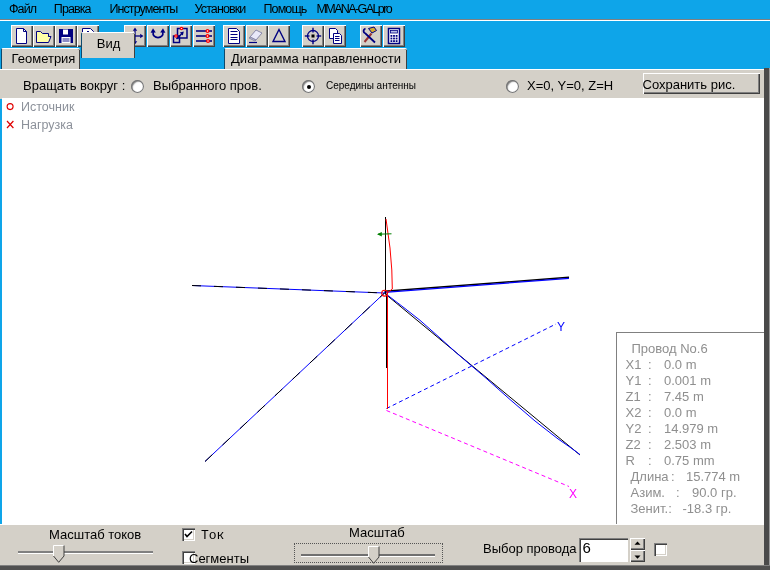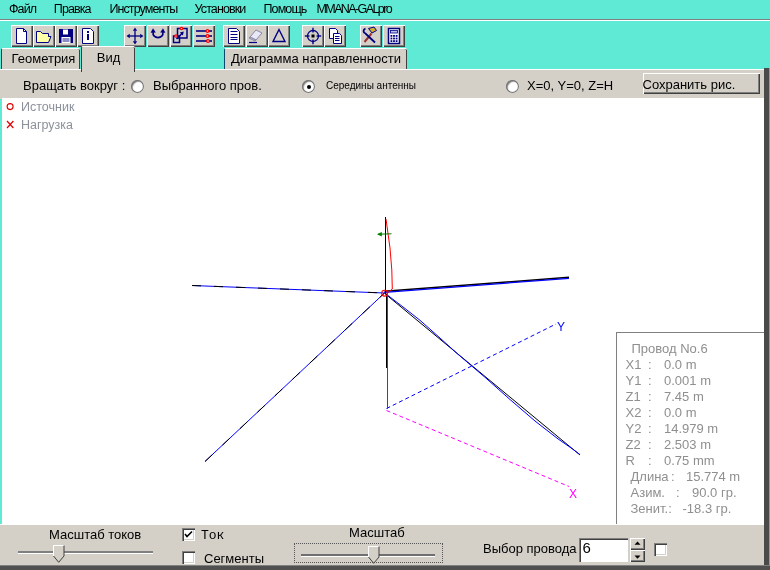--- a/index.html
+++ b/index.html
@@ -1,16 +1,16 @@
 <!DOCTYPE html>
 <html><head>
 <meta charset="utf-8">
 <style>
 html,body{margin:0;padding:0;}
-#win{position:relative;width:770px;height:570px;background:#5eead4;overflow:hidden;
+#win{position:relative;width:770px;height:570px;background:#0ea5e9;overflow:hidden;
   font-family:"Liberation Sans",sans-serif;font-size:13px;color:#000;}
 .abs{position:absolute;}
 
 .mi{position:absolute;top:2px;font-size:12.5px;letter-spacing:-0.9px;}
 
 .tb{position:absolute;top:25px;width:22px;height:22px;background:#d4d0c8;
   box-shadow:inset 1px 1px 0 #ffffff, inset -1px -1px 0 #404040, inset -2px -2px 0 #808080;}
 .tb svg{position:absolute;left:0;top:0;}
 
 .tab{position:absolute;background:#d4d0c8;text-align:center;font-size:13px;
@@ -192,21 +192,21 @@
           <rect x="10.1" y="15.2" width="1.8" height="1.8"></rect>
           <rect x="12.7" y="15.2" width="1.8" height="1.8"></rect>
         </g>
       </svg>
     </div>
 
   <div class="tab" style="left:1px;top:48px;width:78px;height:21px;line-height:19px;text-indent:5px;">Геометрия</div>
   <div class="tab" style="left:224px;top:48px;width:182px;height:21px;line-height:19px;">Диаграмма направленности</div>
 
   <div class="abs" style="left:0;top:69px;width:770px;height:29px;background:#d4d0c8;border-top:1px solid #fff"></div>
-  <div class="tab" style="left:81px;top:46px;width:53px;height:25px;line-height:21px;z-index:5;text-align:center;">Вид</div>
+  <div class="tab" style="left:81px;top:32px;width:53px;height:25px;line-height:21px;z-index:5;text-align:center;">Вид</div>
 
   <span class="lbl" style="left:23px;top:78px;">Вращать вокруг : </span>
   <div class="radio" style="left:131px;top:80px;"></div>
   <span class="lbl" style="left:153px;top:78px;">Выбранного пров.</span>
   <div class="radio" style="left:302px;top:80px;">
       <i></i>
     </div>
   <span class="lbl" style="left:326px;top:80px;font-size:10px;">Середины антенны</span>
   <div class="radio" style="left:506px;top:80px;"></div>
   <span class="lbl" style="left:527px;top:78px;">X=0, Y=0, Z=H</span>
@@ -277,21 +277,21 @@
     <path d="M11,0.5 L11,11 L5.7,17.3 L0.5,11" fill="none" stroke="#404040" stroke-width="1"></path>
   </svg>
 
   <div class="cb" style="left:182px;top:528px;">
     <svg width="13" height="13">
         <path d="M3,6 L5,8.5 L10,3.5" fill="none" stroke="#000" stroke-width="1.6"></path>
       </svg>
   </div>
   <span class="lbl" style="left:201px;top:528px;font-family:Liberation Mono, monospace;">Ток</span>
   <div class="cb" style="left:182px;top:551px;"></div>
-  <span class="lbl" style="left:204px;top:551px;">Сегменты</span>
+  <span class="lbl" style="left:189px;top:551px;">Сегменты</span>
   <span class="lbl" style="left:349px;top:525px;">Масштаб</span>
   <div class="abs" style="left:293.5px;top:543px;width:147px;height:17.5px;border:1px dotted #555;"></div>
   <div class="abs" style="left:300.5px;top:553.5px;width:134px;height:2px;background:#707070;border-bottom:1px solid #fff"></div>
   <svg class="abs" style="left:368px;top:546px" width="12" height="18">
     <polygon points="0.5,0.5 11,0.5 11,11 5.7,17.3 0.5,11" fill="#d4d0c8"></polygon>
     <path d="M0.5,11 L0.5,0.5 L11,0.5" fill="none" stroke="#ffffff" stroke-width="1"></path>
     <path d="M11,0.5 L11,11 L5.7,17.3 L0.5,11" fill="none" stroke="#404040" stroke-width="1"></path>
   </svg>
   <span class="lbl" style="left:483px;top:541px;text-align:right;">Выбор провода</span>
   <div class="abs" style="left:578.5px;top:537.5px;width:49px;height:24px;background:#fff;

